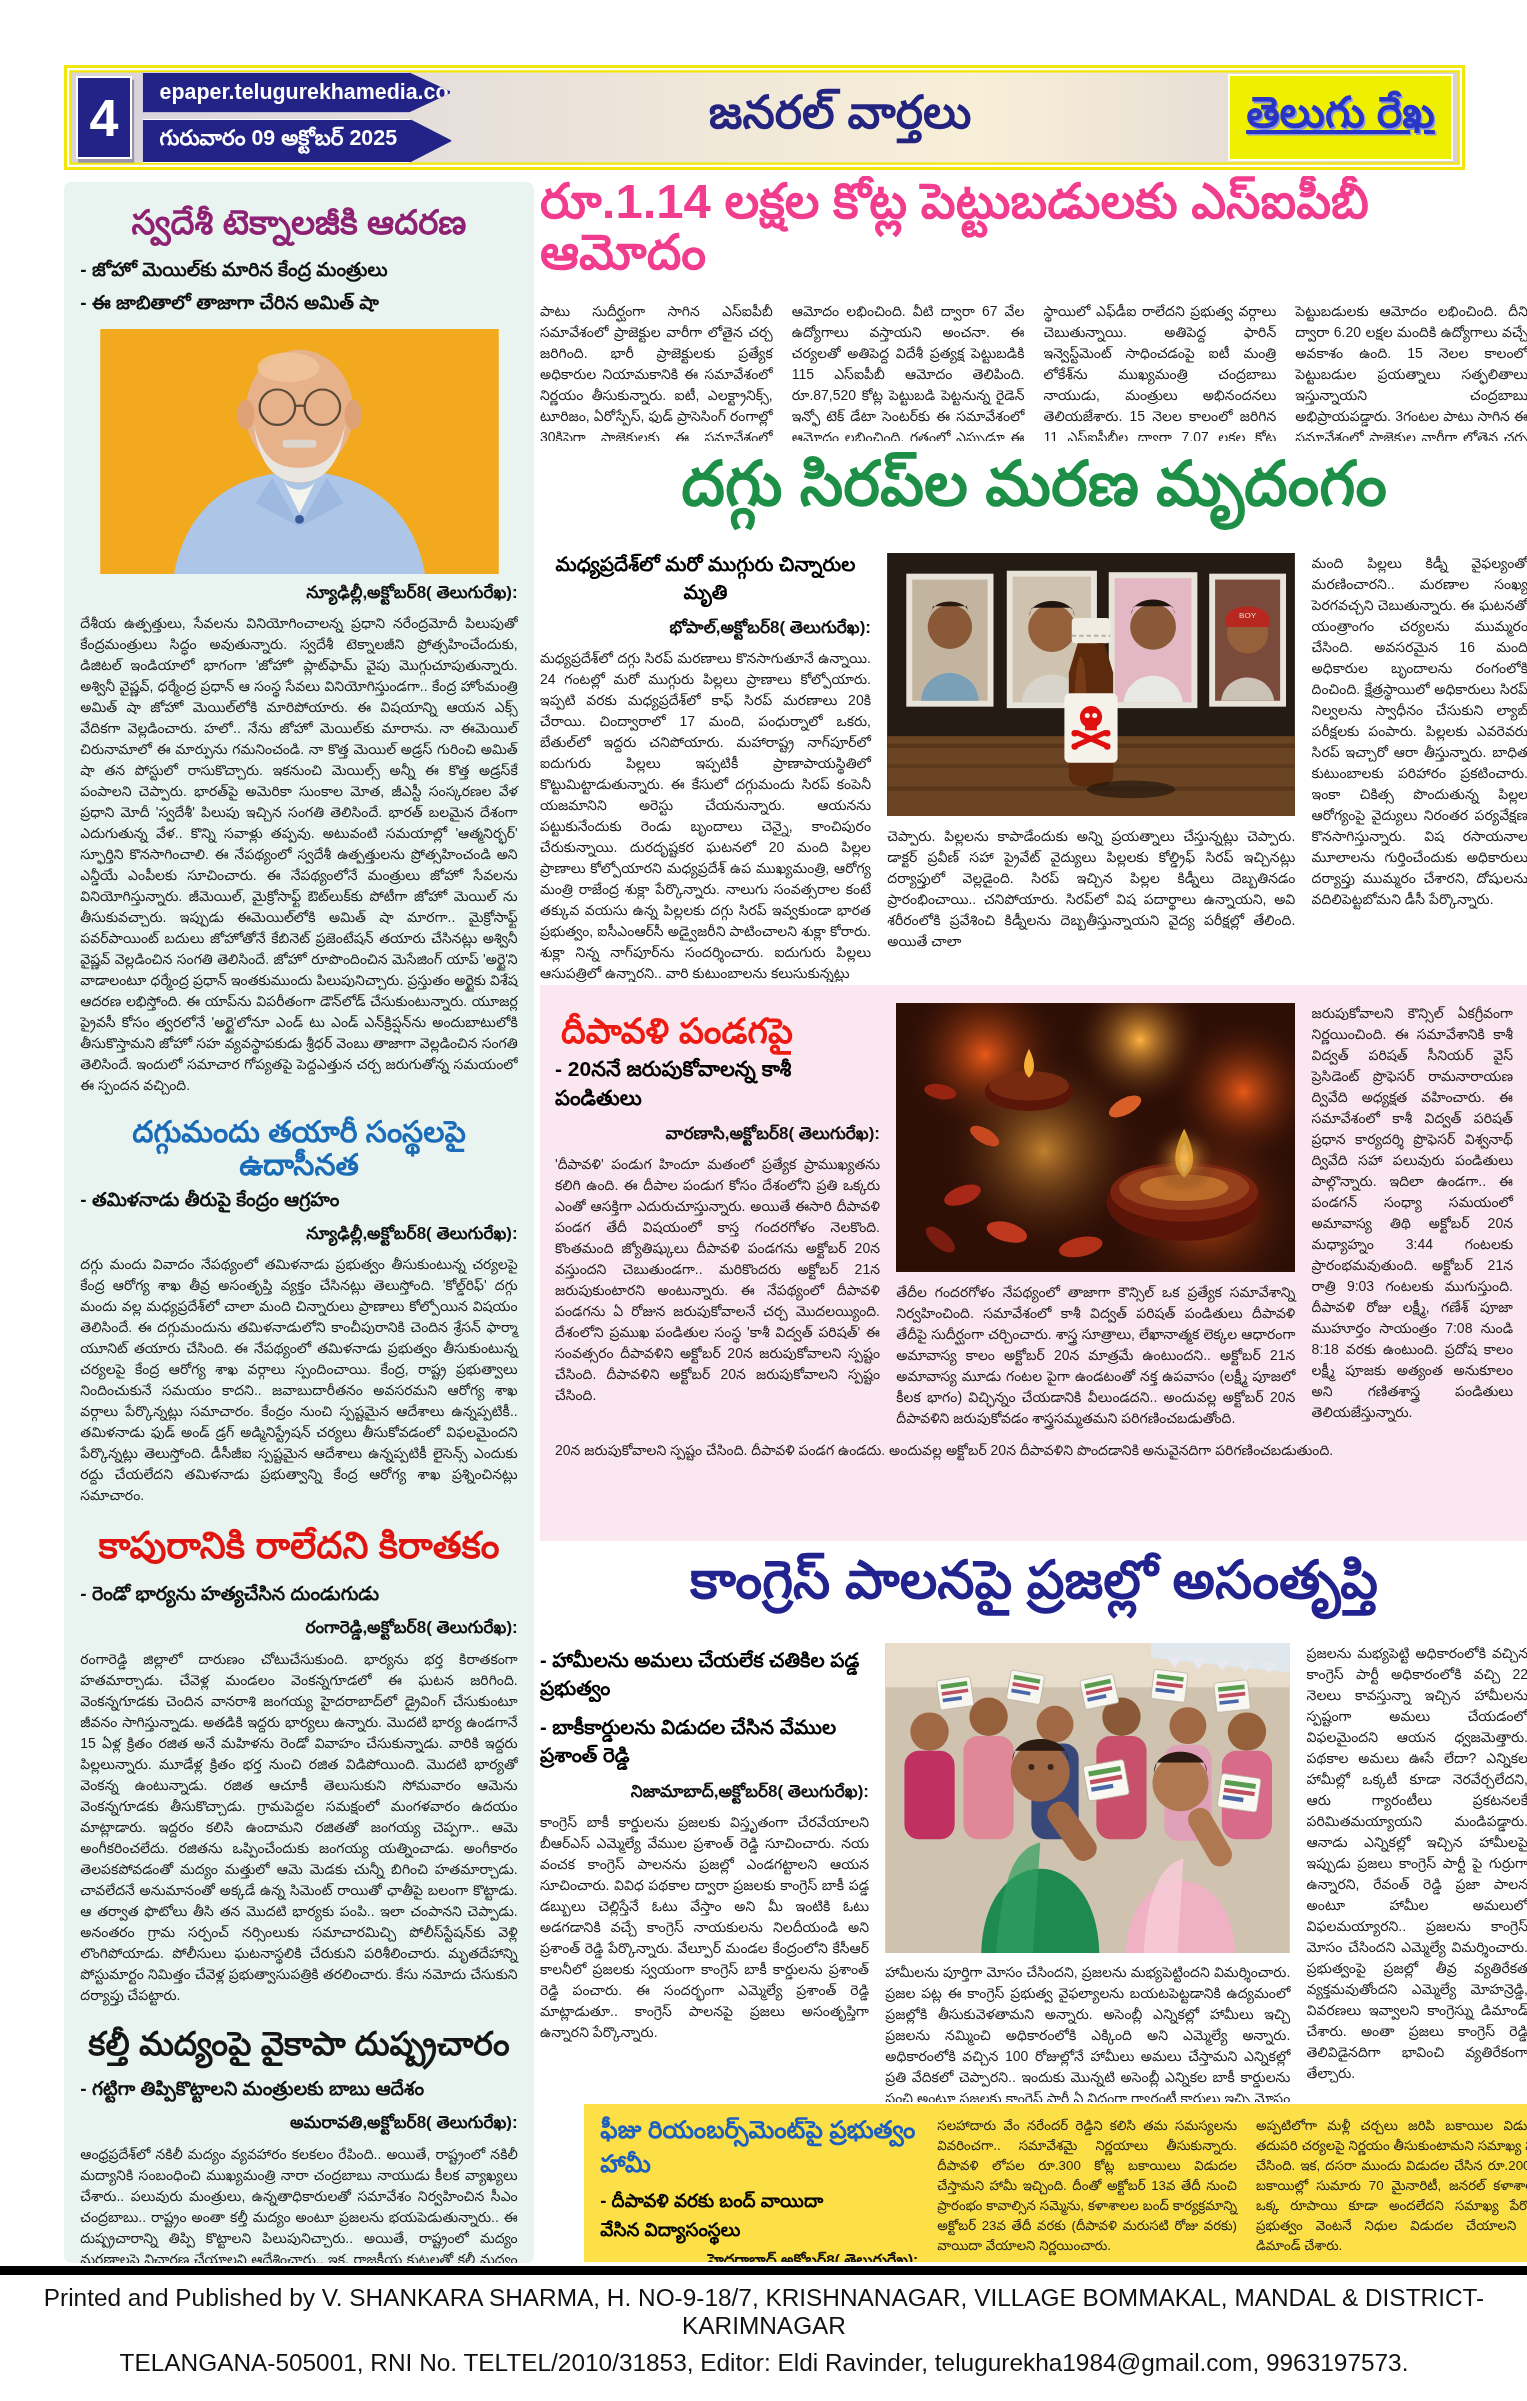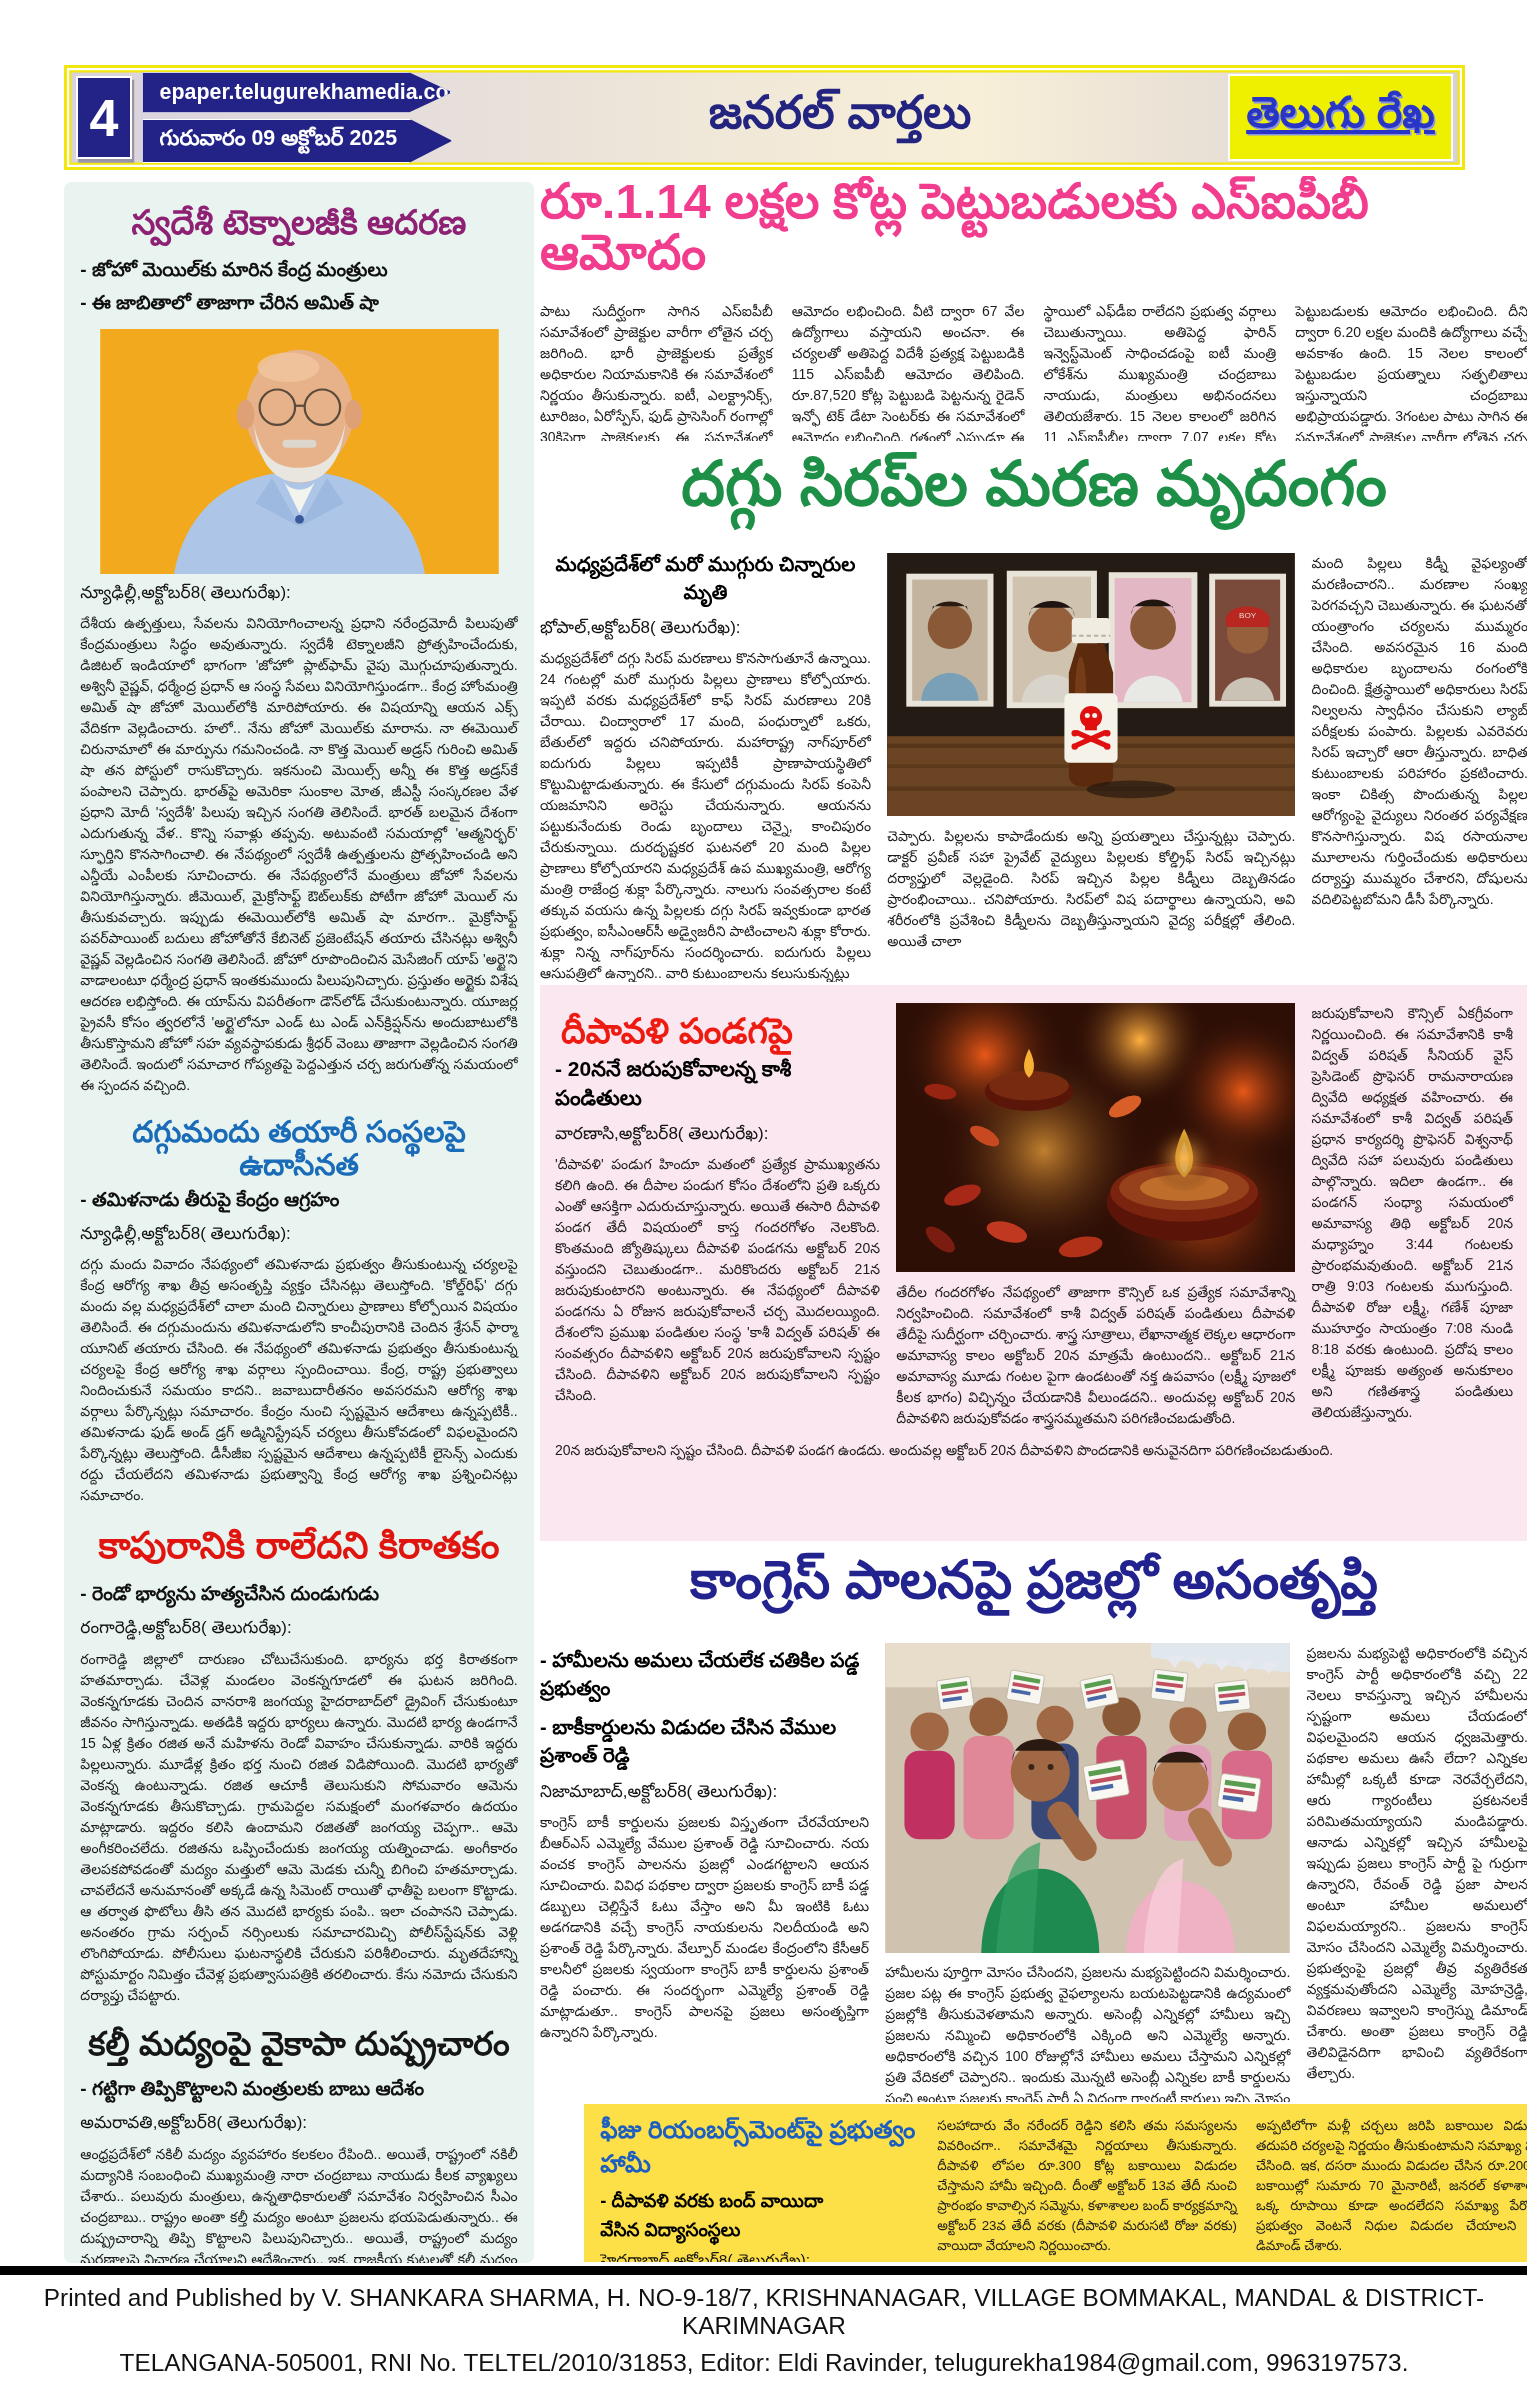--- a/index.html
+++ b/index.html
@@ -18,21 +18,21 @@
   .ribbons { display:flex; flex-direction:column; gap:6px; margin-left:10.3px; flex:none; width:310px; }
   .ribbon { background:#232387; color:#ffffff; font-weight:bold; font-size:21.4px;
     padding:6.7px 52px 6.7px 16.3px; clip-path:polygon(0 0, 86% 0, 100% 50%, 86% 100%, 0 100%);
     border:1.5px solid #ffffff; white-space:nowrap; }
   .section-title { flex:1; text-align:center; font-size:46px; font-weight:bold; color:#232380; }
   .brand-box { width:225px; height:87px; background:#eef000; border:2.2px solid #ffffff;
     display:flex; align-items:center; justify-content:center; font-size:43px; font-weight:bold;
     color:#2835c5; text-decoration:underline; text-shadow:1.5px 1.5px 0 #8a94e0; flex:none; }
 
   
-  .dateline { text-align:left; font-weight:normal; font-size:17px; margin:9px 0 7.4px; color:#111; }
+  .dateline { text-align:right; font-weight:bold; font-size:17px; margin:9px 0 7.4px; color:#111; }
   .body-text { font-size:14px; line-height:1.5; text-align:justify; color:#1b1b1b; }
   .subhead { font-size:19px; font-weight:bold; color:#111; margin:7.4px 0; }
 
   
   .leftcol { position:absolute; left:64px; top:182px; width:470px; height:2081px;
     background:#e9f4f0; padding:18px 16.3px; overflow:hidden;border-radius:7px; }
   .lc-title1 { color:#8e2173; font-size:34px; font-weight:bold; text-align:center; line-height:1.12; margin:3px 0 18px; }
   .lc-title2 { color:#1a6cb8; font-size:30px; font-weight:bold; text-align:center; line-height:1.1; margin:19px 0 6px; }
   .lc-title3 { color:#e0150f; font-size:37px; font-weight:bold; text-align:center; margin:19px 0 6px; }
   .lc-title4 { color:#161616; font-size:33px; font-weight:bold; text-align:center; margin:19px 0 6px; }

